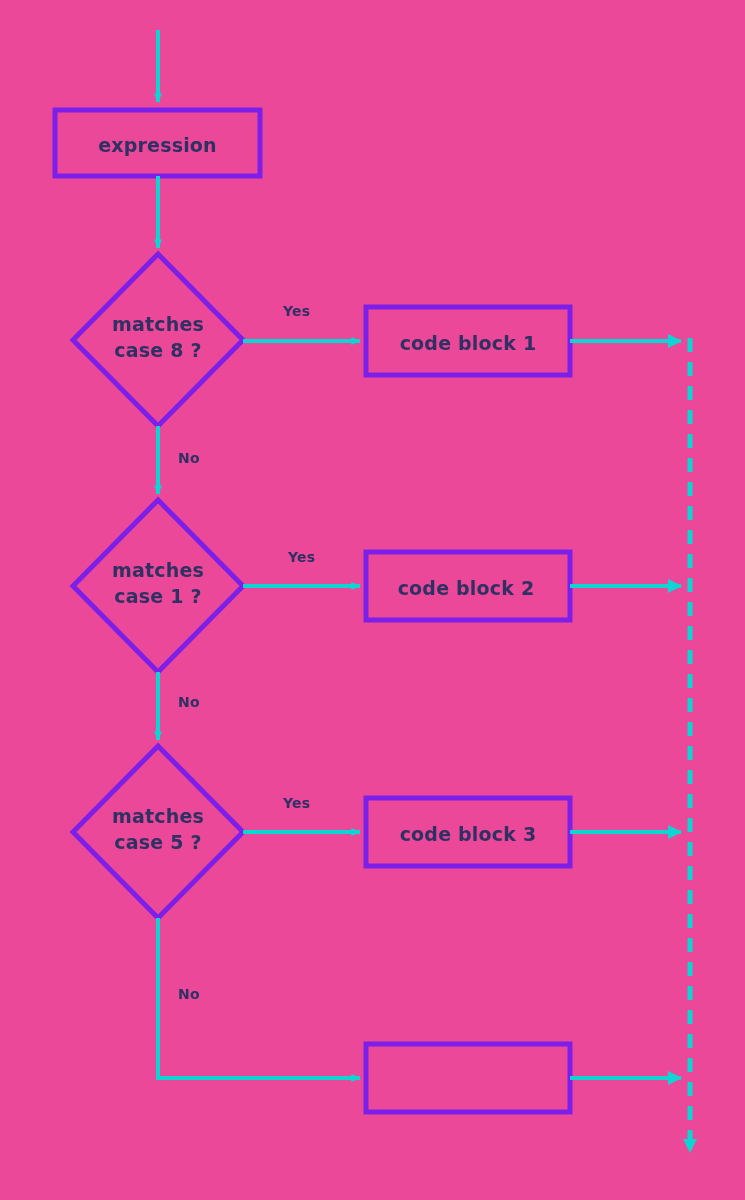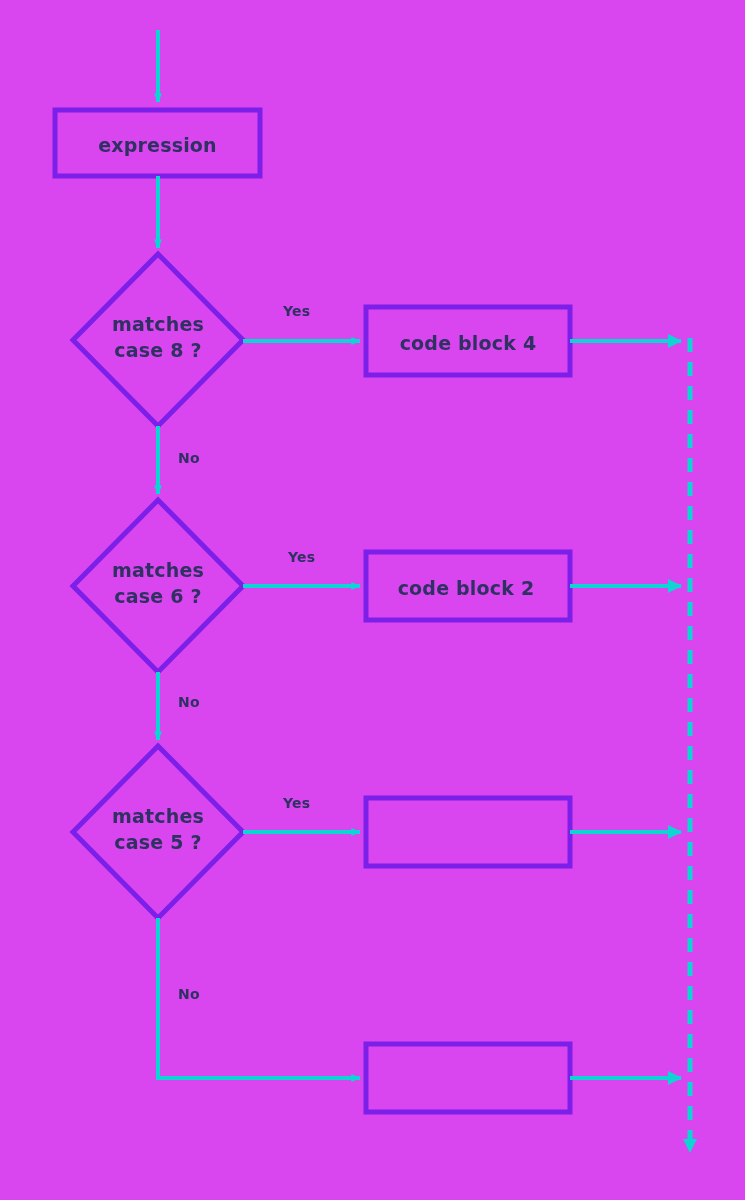--- a/index.html
+++ b/index.html
@@ -4,21 +4,21 @@
 <style>
   html, body {
     margin: 0;
     padding: 0;
     background: #000000;
   }
   #stage {
     position: relative;
     width: 745px;
     height: 1200px;
-    background: #d946ef;
+    background: #ec4899;
     overflow: hidden;
     font-family: "DejaVu Sans", sans-serif;
   }
   svg.layer {
     position: absolute;
     top: 0;
     left: 0;
     width: 745px;
     height: 1200px;
   }
@@ -115,26 +115,27 @@
 
     <g>
       <line x1="690" y1="338" x2="690" y2="1152" stroke="#0fd4d4" stroke-width="5" stroke-dasharray="14 10" marker-end="url(#arrowCyanBig)"></line>
     </g>
   </svg>
 
   <div class="node-text" style="left:55px; top:133px; width:205px;">expression</div>
 
   <div class="node-text" style="left:73px; top:312px; width:170px;"><span>matches</span><br><span>case 8 ?</span></div>
 
-  <div class="node-text" style="left:73px; top:558px; width:170px;"><span>matches</span><br><span>case 6 ?</span></div>
+  <div class="node-text" style="left:73px; top:558px; width:170px;"><span>matches</span><br><span>case 1 ?</span></div>
 
   <div class="node-text" style="left:73px; top:804px; width:170px;"><span>matches</span><br><span>case 5 ?</span></div>
 
-  <div class="node-text" style="left:366px; top:331px; width:204px;">code block 4</div>
+  <div class="node-text" style="left:366px; top:331px; width:204px;">code block 1</div>
   <div class="node-text" style="left:364px; top:576px; width:204px;">code block 2</div>
+  <div class="node-text" style="left:366px; top:822px; width:204px;">code block 3</div>
 
   <div class="edge-label" style="left:283px; top:303px;">Yes</div>
   <div class="edge-label" style="left:178px; top:450px;">No</div>
   <div class="edge-label" style="left:288px; top:549px;">Yes</div>
   <div class="edge-label" style="left:178px; top:694px;">No</div>
   <div class="edge-label" style="left:283px; top:795px;">Yes</div>
   <div class="edge-label" style="left:178px; top:986px;">No</div>
 
 </div>
 

